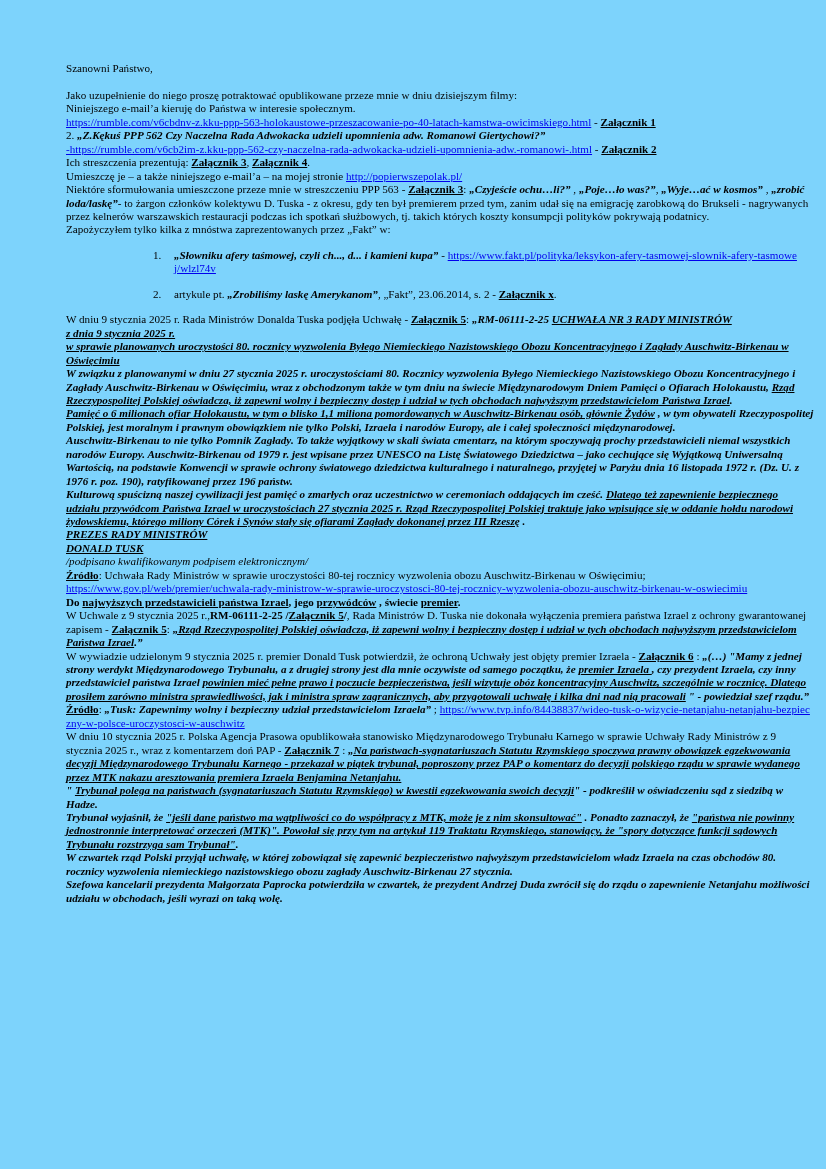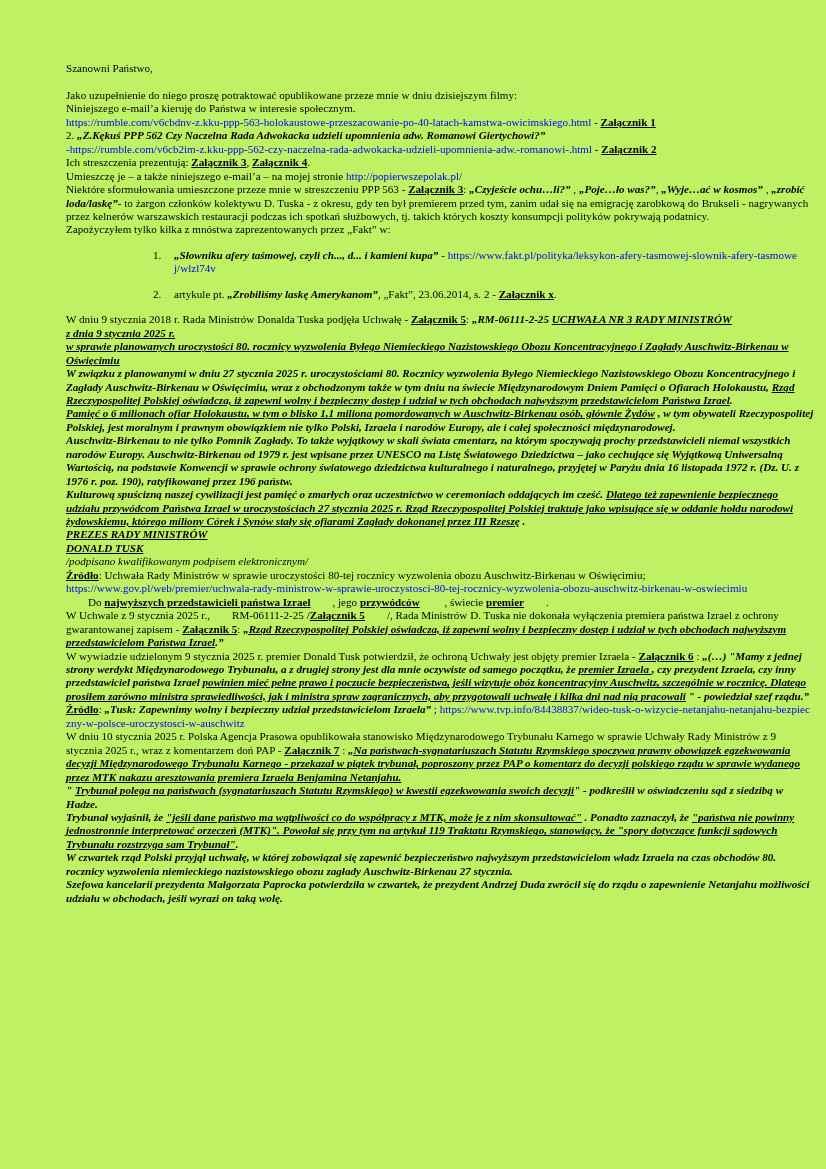--- a/index.html
+++ b/index.html
@@ -11,44 +11,45 @@
     width: 826px;
     height: 1169px;
     font-family: "Liberation Serif", "DejaVu Serif", serif;
     color: #000000;
     overflow: hidden;
   }
   .page {
     width: 826px;
     height: 1169px;
     position: relative;
-    background: #bef264;
+    background: #7dd3fc;
     box-sizing: border-box;
     padding: 62px 14px 0 66px;
   }
   .doc {
     width: 748px;
     font-size: 11.1px;
     line-height: 13.45px;
     text-align: left;
   }
   p {
     margin: 0;
     padding: 0;
   }
   .spacer {
     height: 13.45px;
   }
-  .b   { font-weight: normal; margin-left: 22px; }
+  .b   { font-weight: bold; }
   .i   { font-style: italic; }
   .bi  { font-weight: bold; font-style: italic; }
   .bu  { font-weight: bold; text-decoration: underline; }
   .biu { font-weight: bold; font-style: italic; text-decoration: underline; }
   a, .link {
     color: #0000ee;
+    text-decoration: underline;
     word-break: break-all;
     text-align: right;
   }
   .olist {
     margin: 0;
     padding: 0 0 0 86px;
     list-style: decimal;
   }
   .olist li {
     padding-left: 10px;
@@ -83,21 +84,21 @@
 
     <p><span>Niektóre sformułowania umieszczone przeze mnie w streszczeniu PPP 563 - </span><span class="bu">Załącznik 3</span><span>: </span><span class="bi">„Czyjeście ochu…li?”</span><span> , </span><span class="bi">„Poje…ło was?”</span><span>, </span><span class="bi">„Wyje…ać w kosmos”</span><span> , </span><span class="bi">„zrobić loda/laskę”</span><span>- to żargon członków kolektywu D. Tuska - z okresu, gdy ten był premierem przed tym, zanim udał się na emigrację zarobkową do Brukseli - nagrywanych przez kelnerów warszawskich restauracji podczas ich spotkań służbowych, tj. takich których koszty konsumpcji polityków pokrywają podatnicy.</span></p>
 
     <p>Zapożyczyłem tylko kilka z mnóstwa zaprezentowanych przez „Fakt” w:</p>
 
     <ol class="olist">
       <li><span class="bi">„Słowniku afery taśmowej, czyli ch..., d... i kamieni kupa”</span><span> - </span><span class="link">https://www.fakt.pl/polityka/leksykon-afery-tasmowej-slownik-afery-tasmowej/wlzl74v</span></li>
       <li><span>artykule pt. </span><span class="bi">„Zrobiliśmy laskę Amerykanom”</span><span>, „Fakt”, 23.06.2014, s. 2 - </span><span class="bu">Załącznik x</span><span>.</span></li>
     </ol>
 
-    <p><span>W dniu 9 stycznia 2018 r. Rada Ministrów Donalda Tuska podjęła Uchwałę - </span><span class="bu">Załącznik 5</span><span>: </span><span class="bi">„RM-06111-2-25 </span><span class="biu">UCHWAŁA NR 3 RADY MINISTRÓW</span></p>
+    <p><span>W dniu 9 stycznia 2025 r. Rada Ministrów Donalda Tuska podjęła Uchwałę - </span><span class="bu">Załącznik 5</span><span>: </span><span class="bi">„RM-06111-2-25 </span><span class="biu">UCHWAŁA NR 3 RADY MINISTRÓW</span></p>
 
     <p class="biu">z dnia 9 stycznia 2025 r.</p>
 
     <p class="biu">w sprawie planowanych uroczystości 80. rocznicy wyzwolenia Byłego Niemieckiego Nazistowskiego Obozu Koncentracyjnego i Zagłady Auschwitz-Birkenau w Oświęcimiu</p>
 
     <p class="ital-block"><span class="bi">W związku z planowanymi w dniu 27 stycznia 2025 r. uroczystościami 80. Rocznicy wyzwolenia Byłego Niemieckiego Nazistowskiego Obozu Koncentracyjnego i Zagłady Auschwitz-Birkenau w Oświęcimiu, wraz z obchodzonym także w tym dniu na świecie Międzynarodowym Dniem Pamięci o Ofiarach Holokaustu, </span><span class="biu">Rząd Rzeczypospolitej Polskiej oświadcza, iż zapewni wolny i bezpieczny dostęp i udział w tych obchodach najwyższym przedstawicielom Państwa Izrael</span><span class="bi">.</span></p>
 
     <p class="ital-block"><span class="biu">Pamięć o 6 milionach ofiar Holokaustu, w tym o blisko 1,1 miliona pomordowanych w Auschwitz-Birkenau osób, głównie Żydów</span><span class="bi"> , w tym obywateli Rzeczypospolitej Polskiej, jest moralnym i prawnym obowiązkiem nie tylko Polski, Izraela i narodów Europy, ale i całej społeczności międzynarodowej.</span></p>
 
     <p class="bi">Auschwitz-Birkenau to nie tylko Pomnik Zagłady. To także wyjątkowy w skali świata cmentarz, na którym spoczywają prochy przedstawicieli niemal wszystkich narodów Europy. Auschwitz-Birkenau od 1979 r. jest wpisane przez UNESCO na Listę Światowego Dziedzictwa – jako cechujące się Wyjątkową Uniwersalną Wartością, na podstawie Konwencji w sprawie ochrony światowego dziedzictwa kulturalnego i naturalnego, przyjętej w Paryżu dnia 16 listopada 1972 r. (Dz. U. z 1976 r. poz. 190), ratyfikowanej przez 196 państw.</p>

